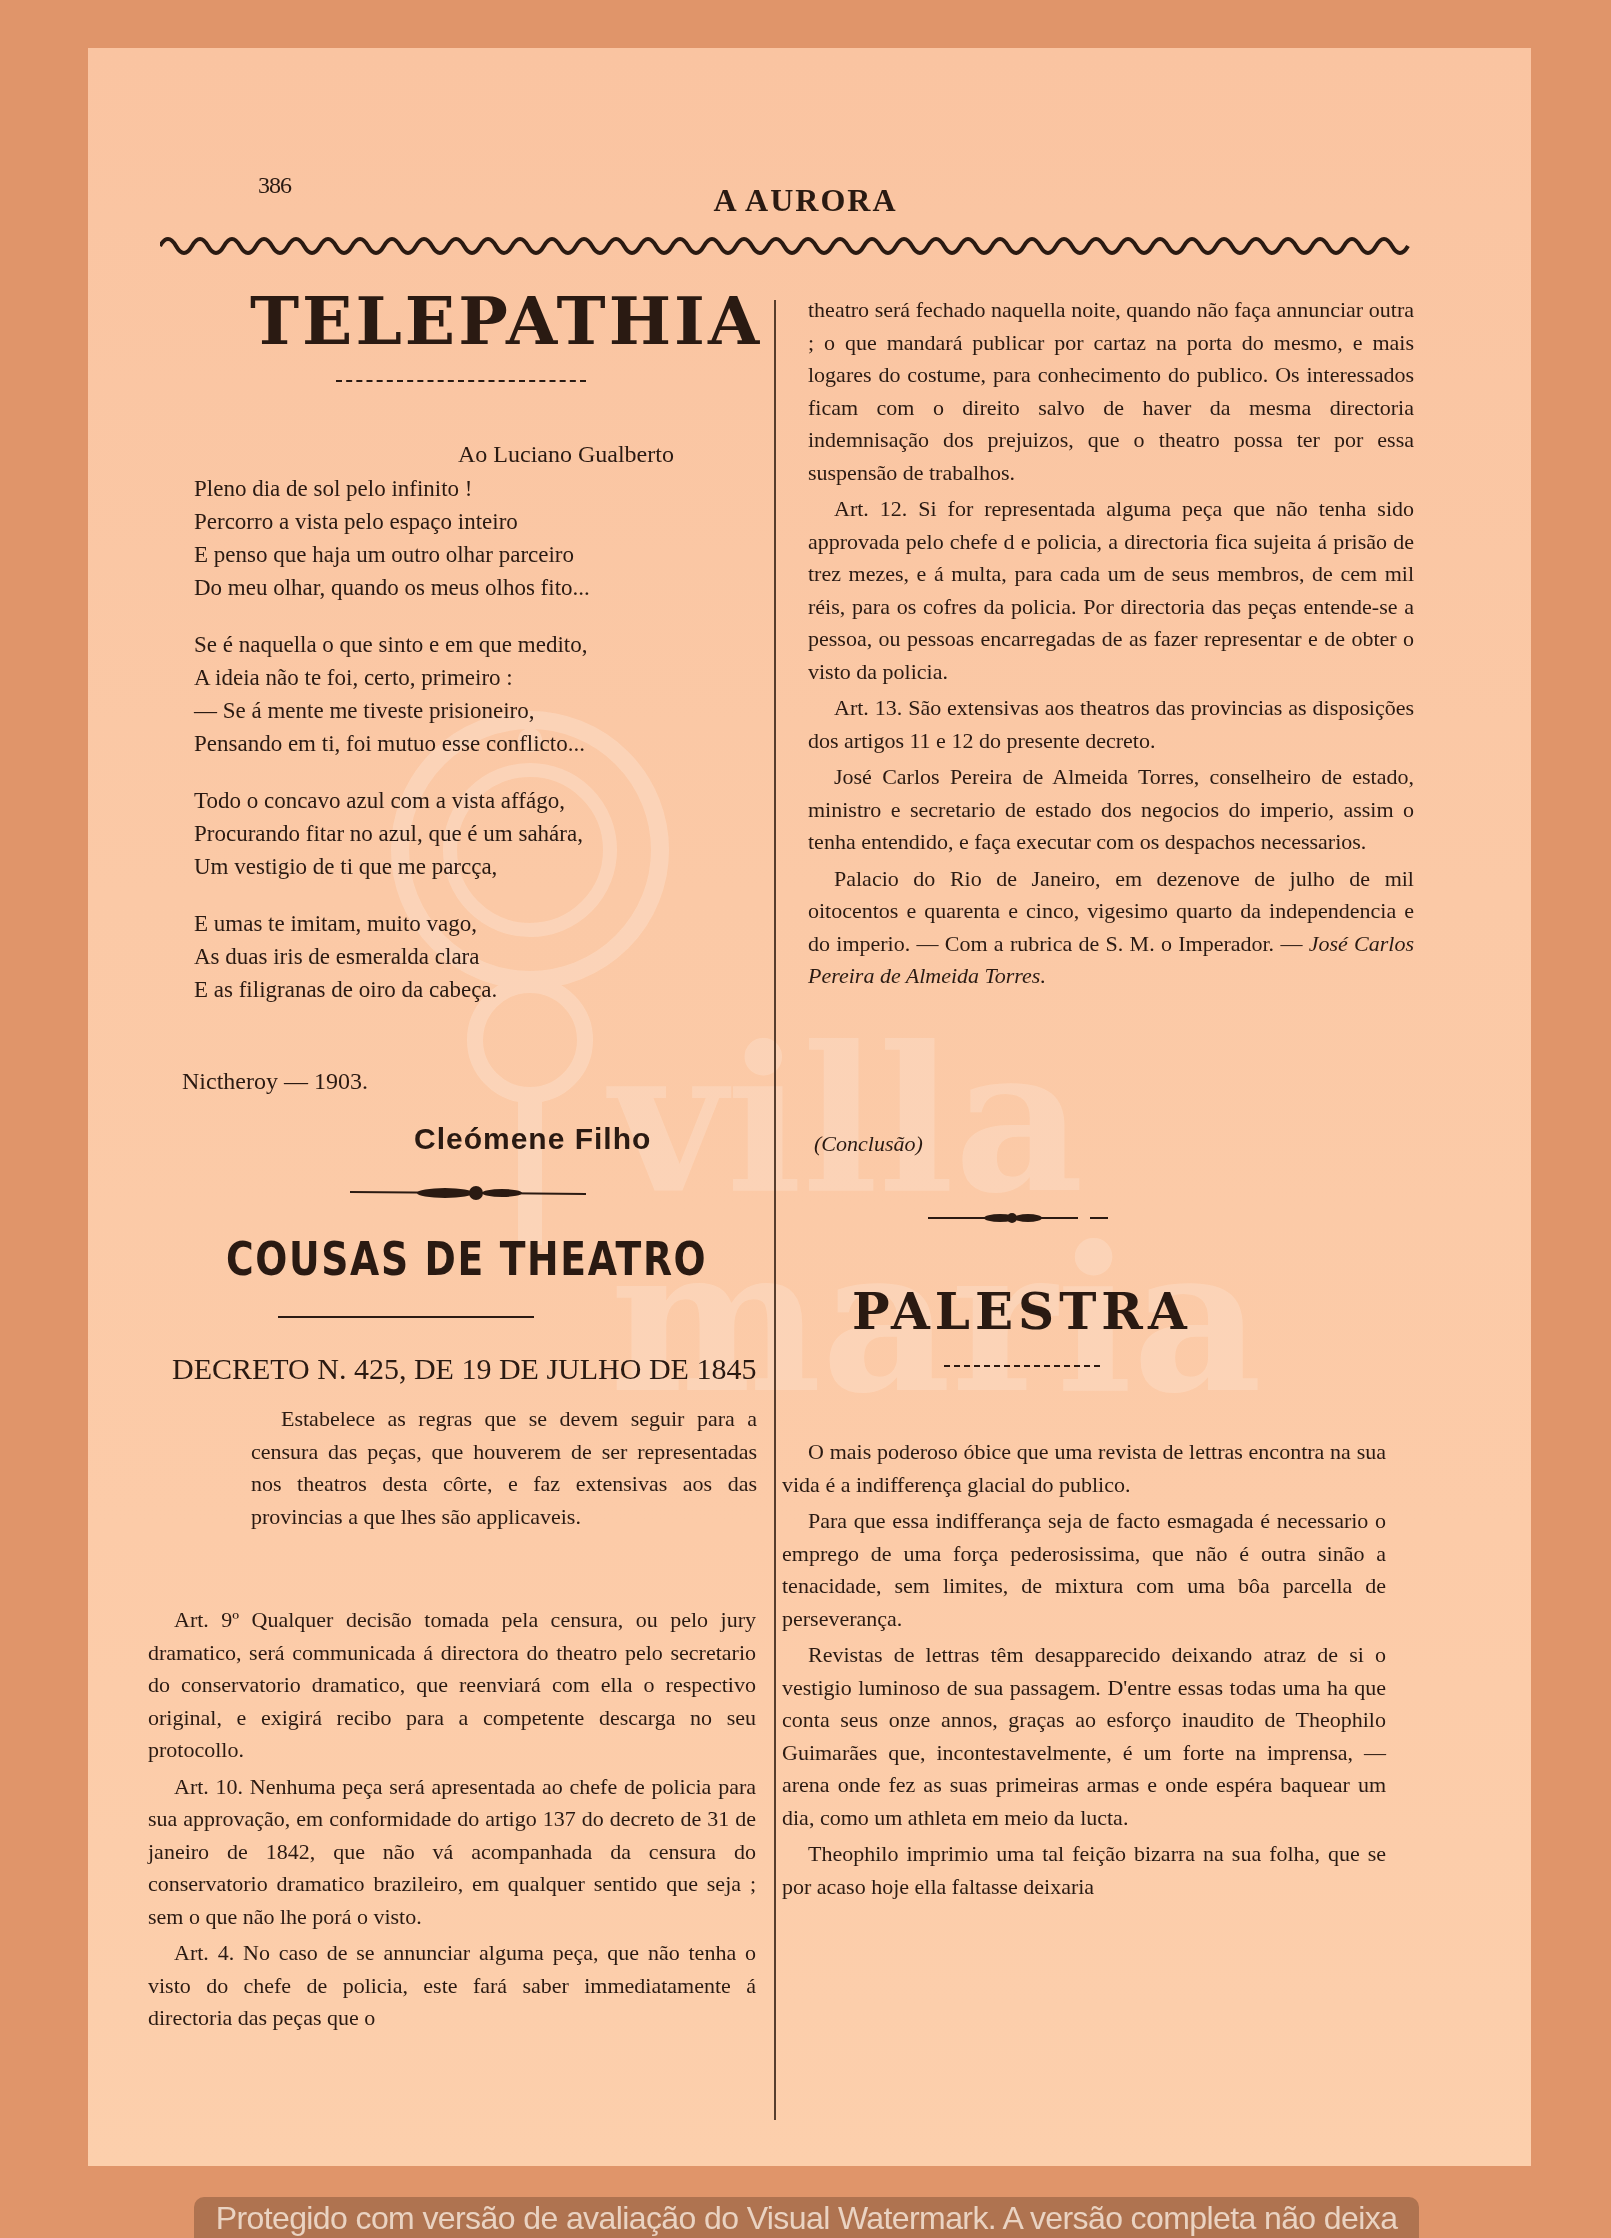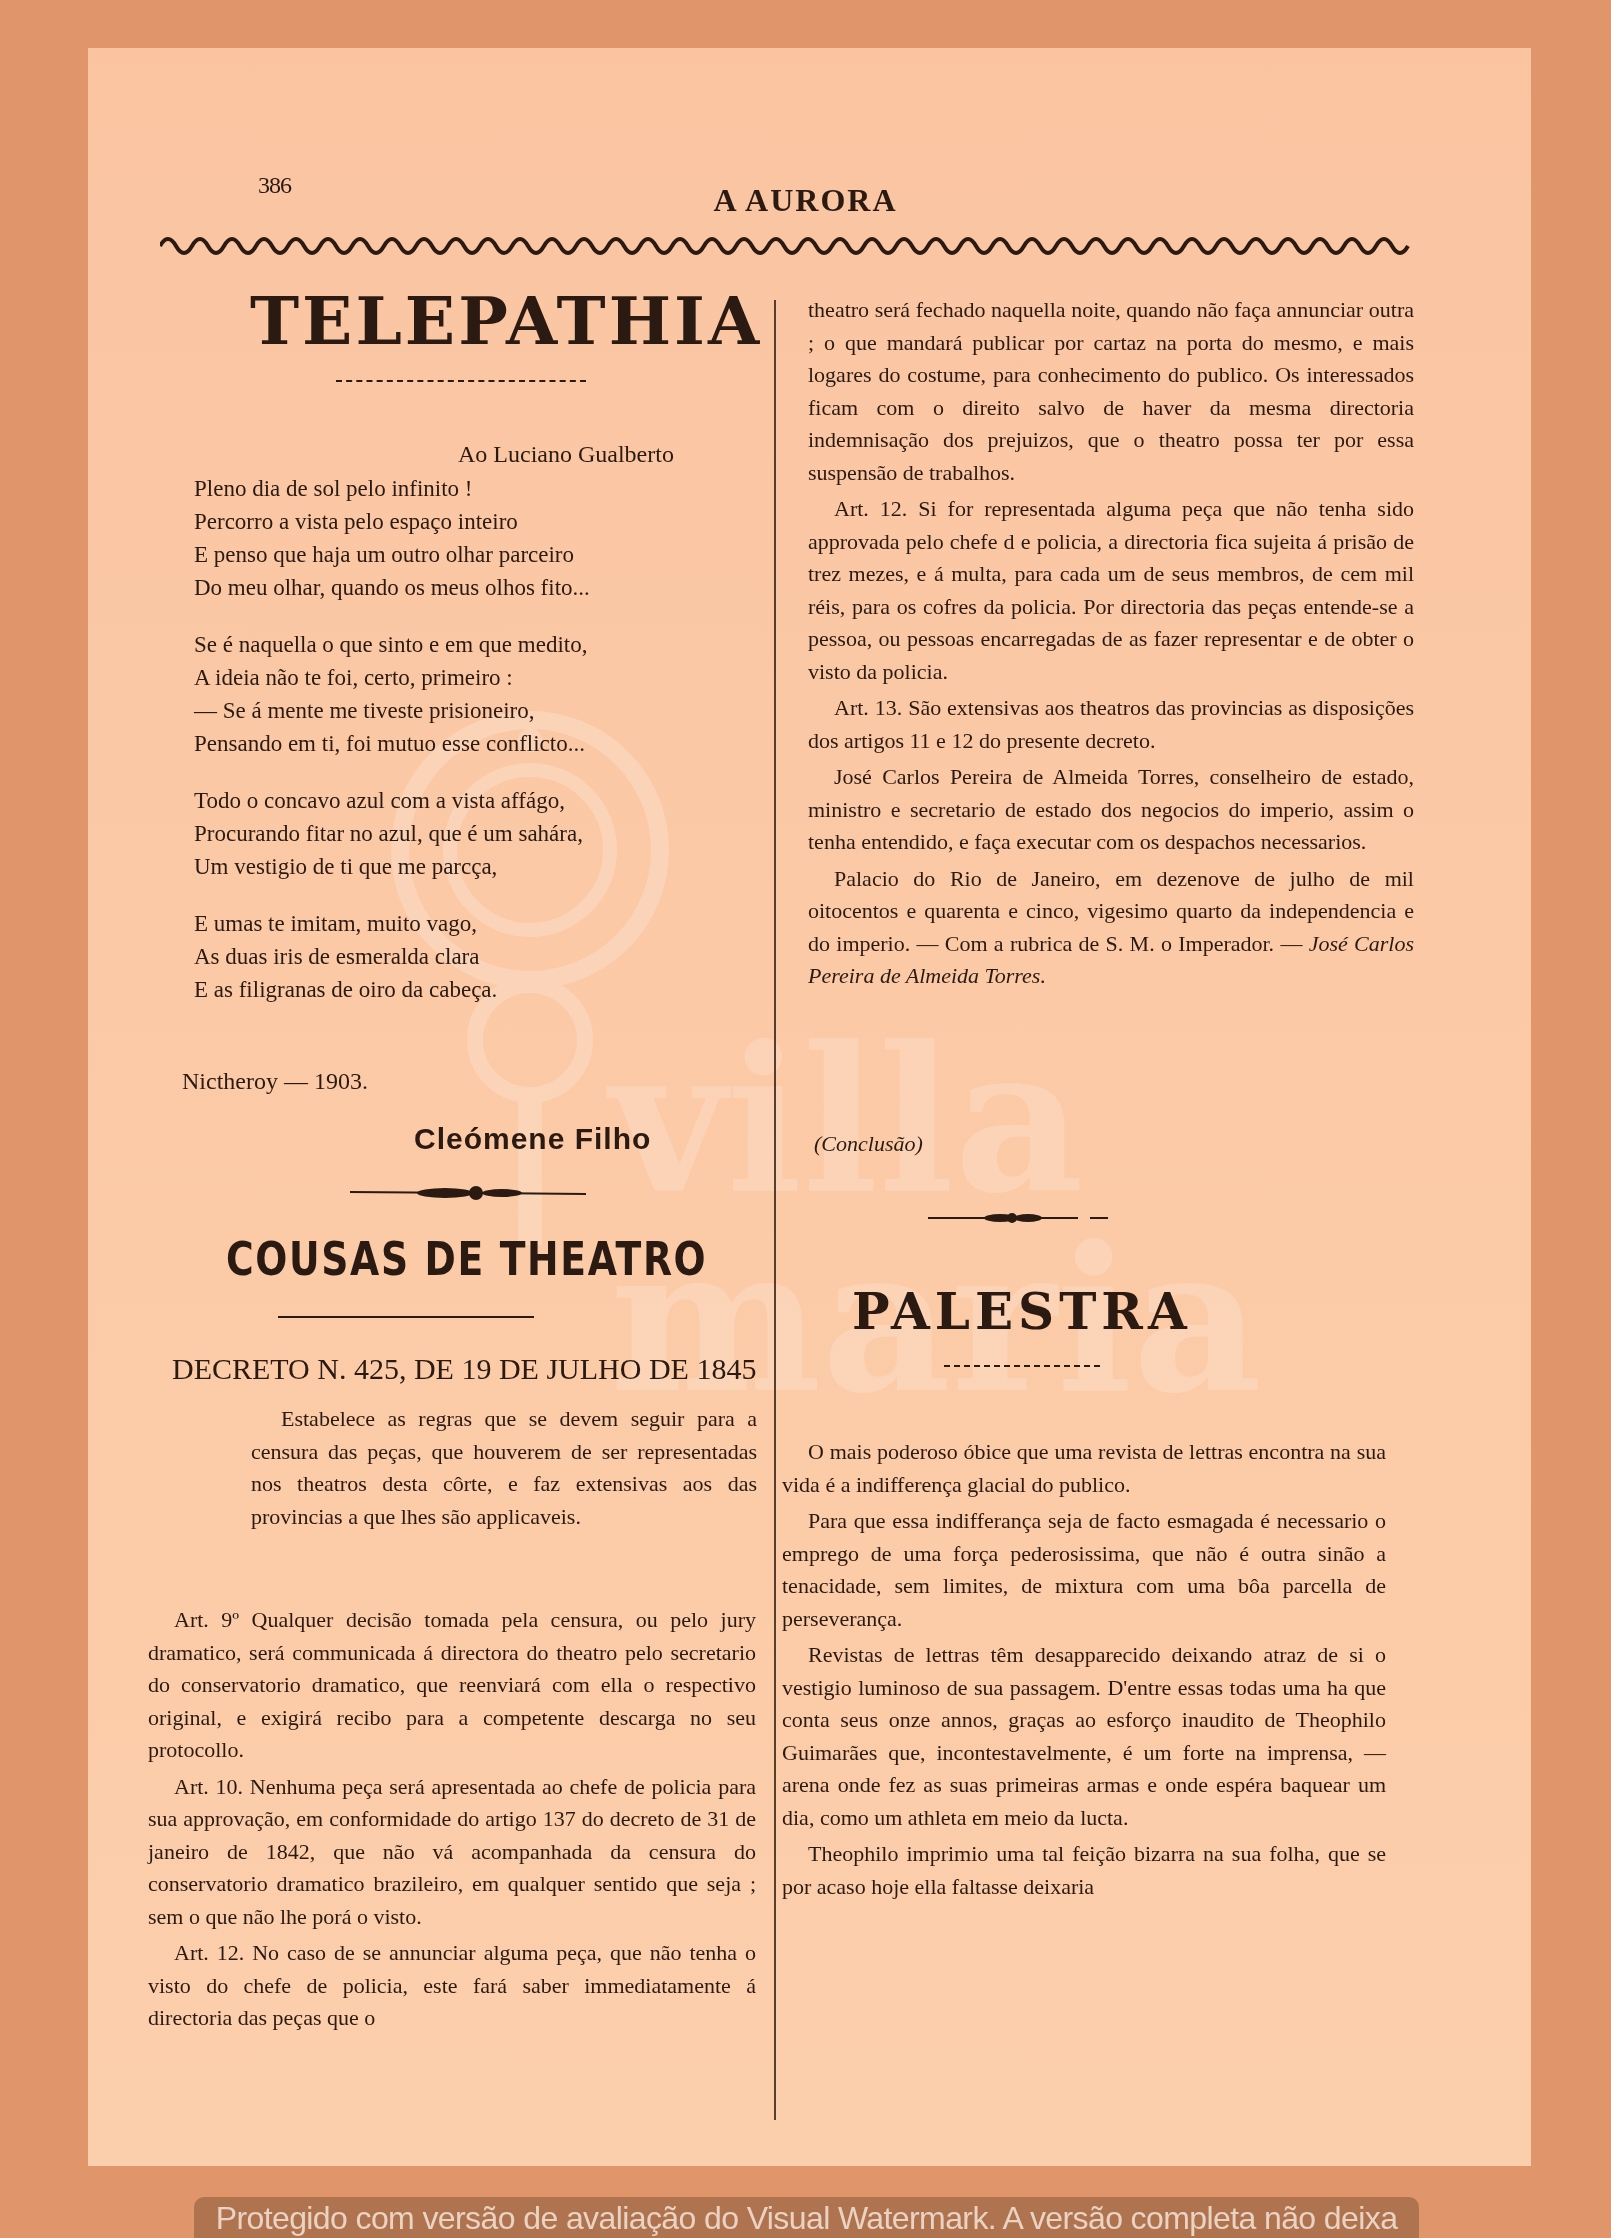--- a/index.html
+++ b/index.html
@@ -126,21 +126,21 @@
 <div class="solid-rule" style="left:278px;top:1316px;width:256px;"></div>
 
 <div class="decree-title">DECRETO N. 425, DE 19 DE JULHO DE 1845</div>
 <div class="decree-summary body-text">
   <p class="para first" style="margin:1px">Estabelece as regras que se devem seguir para a censura das peças, que houverem de ser representadas nos theatros desta côrte, e faz extensivas aos das provincias a que lhes são applicaveis.</p>
 </div>
 
 <div class="left-articles body-text">
   <p class="para">Art. 9º Qualquer decisão tomada pela censura, ou pelo jury dramatico, será communicada á directora do theatro pelo secretario do conservatorio dramatico, que reenviará com ella o respectivo original, e exigirá recibo para a competente descarga no seu protocollo.</p>
   <p class="para">Art. 10. Nenhuma peça será apresentada ao chefe de policia para sua approvação, em conformidade do artigo 137 do decreto de 31 de janeiro de 1842, que não vá acompanhada da censura do conservatorio dramatico brazileiro, em qualquer sentido que seja ; sem o que não lhe porá o visto.</p>
-  <p class="para">Art. 12. No caso de se annunciar alguma peça, que não tenha o visto do chefe de policia, este fará saber immediatamente á directoria das peças que o</p>
+  <p class="para">Art. 4. No caso de se annunciar alguma peça, que não tenha o visto do chefe de policia, este fará saber immediatamente á directoria das peças que o</p>
 </div>
 
 <div class="right-top body-text">
   <p class="para noindent">theatro será fechado naquella noite, quando não faça annunciar outra ; o que mandará publicar por cartaz na porta do mesmo, e mais logares do costume, para conhecimento do publico. Os interessados ficam com o direito salvo de haver da mesma directoria indemnisação dos prejuizos, que o theatro possa ter por essa suspensão de trabalhos.</p>
   <p class="para">Art. 12. Si for representada alguma peça que não tenha sido approvada pelo chefe d e policia, a directoria fica sujeita á prisão de trez mezes, e á multa, para cada um de seus membros, de cem mil réis, para os cofres da policia. Por directoria das peças entende-se a pessoa, ou pessoas encarregadas de as fazer representar e de obter o visto da policia.</p>
   <p class="para">Art. 13. São extensivas aos theatros das provincias as disposições dos artigos 11 e 12 do presente decreto.</p>
   <p class="para">José Carlos Pereira de Almeida Torres, conselheiro de estado, ministro e secretario de estado dos negocios do imperio, assim o tenha entendido, e faça executar com os despachos necessarios.</p>
   <p class="para"><span>Palacio do Rio de Janeiro, em dezenove de julho de mil oitocentos e quarenta e cinco, vigesimo quarto da independencia e do imperio. — Com a rubrica de S. M. o Imperador. — </span><em>José Carlos Pereira de Almeida Torres.</em></p>
 </div>
 <div class="conclusao">(Conclusão)</div>

